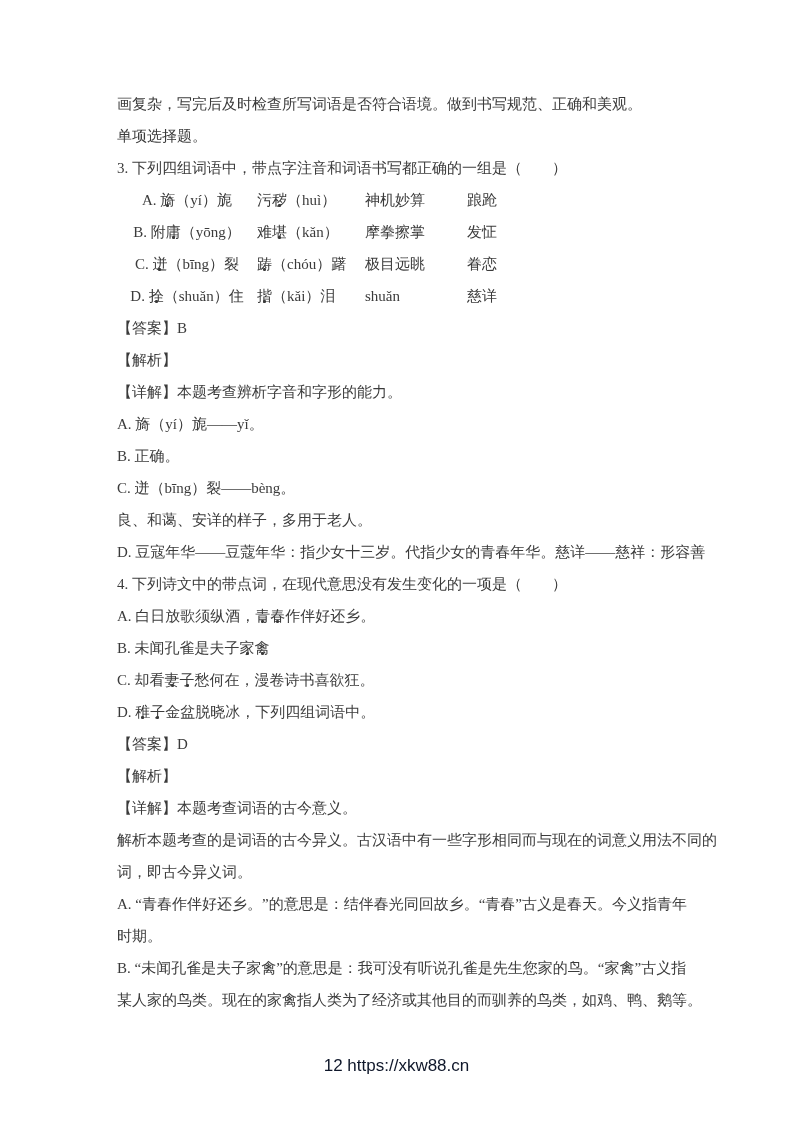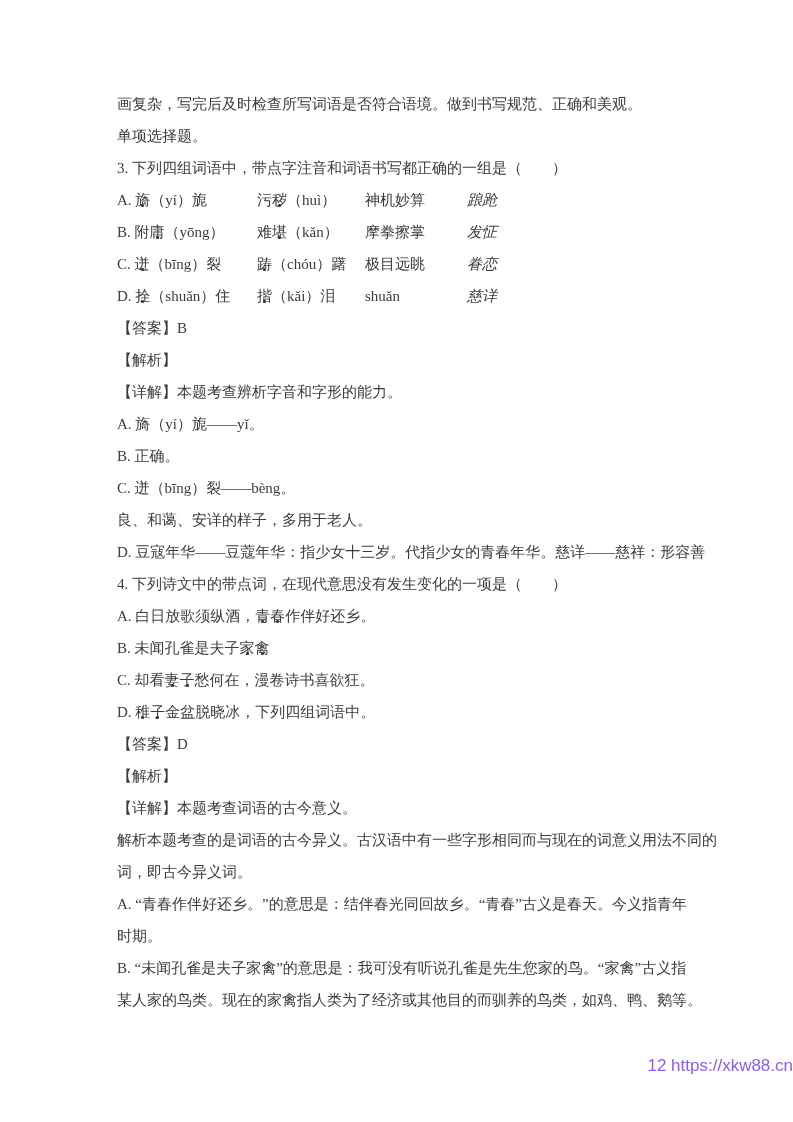--- a/index.html
+++ b/index.html
@@ -18,38 +18,38 @@
   }
   .line {
     height:32px;
     line-height:32px;
     font-size:15px;
     white-space:nowrap;
   }
   .bold { font-weight:normal; }
   .row { display:flex; }
   .cell { display:inline-block; }
-  .c0 { width:140px; }
+  .c0 { width:140px;text-align:center; }
   .c1 { width:108px; }
   .c2 { width:102px; }
-  .c3 { width:auto;font-style:italic; }
+  .c3 { width:auto; }
   
   .seg-em {
     background-image: radial-gradient(circle, #3b3b3b 1.3px, transparent 1.7px);
     background-size: 1em 5px;
     background-repeat: repeat-x;
     background-position: 0 bottom;
   }
   .footer {
     position:absolute;
     left:0; top:1050px;
     width:793px;
     height:32px; line-height:32px;
-    text-align:right;
-    color:#8b5cf6;
+    text-align:center;
+    color:#0f172a;
     font-size:17px;
     font-family:"Liberation Sans","DejaVu Sans",sans-serif;
   }
 </style>
 </head>
 <body>
 
 <div class="page">
 
   <div class="line">画复杂，写完后及时检查所写词语是否符合语境。做到书写规范、正确和美观。</div>

